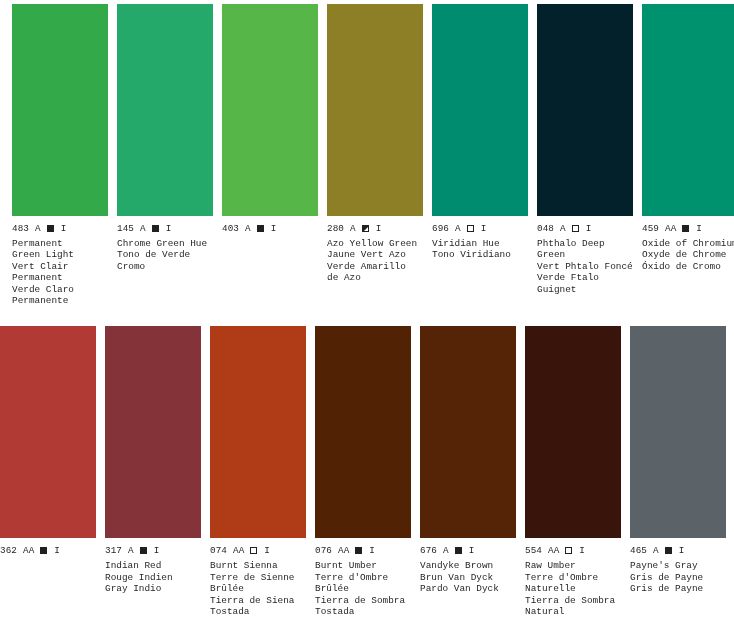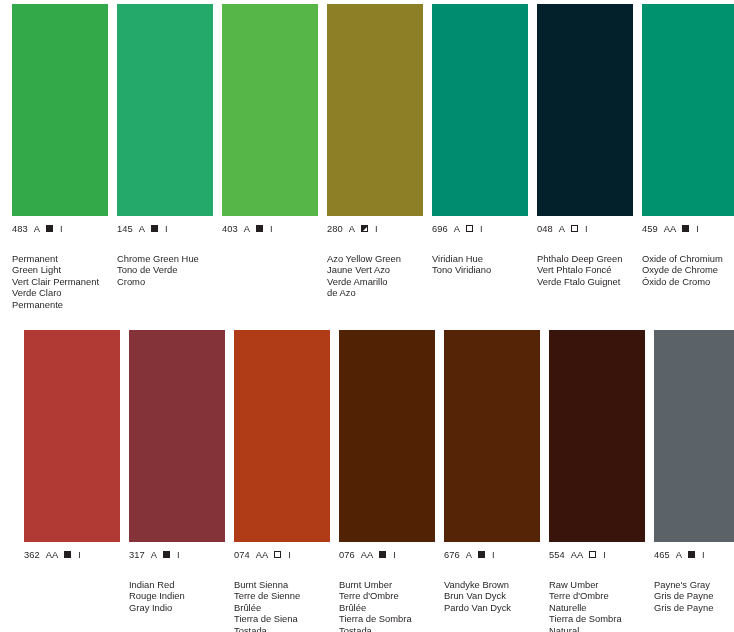--- a/index.html
+++ b/index.html
@@ -14,28 +14,29 @@
     font-family: "Liberation Sans", sans-serif;
     color: #231f20;
     overflow: hidden;
   }
   #chart {
     width: 734px;
     height: 632px;
     position: relative;
     box-sizing: border-box;
     padding: 4px 0 0 0;
+    font-family: Liberation Mono, monospace;
   }
   .swatch-row {
     display: flex;
     width: 734px;
     box-sizing: border-box;
   }
   .row-top { padding-left: 12px; }
-  .row-bottom { padding-left: 24px; }
+  .row-bottom { padding-left: 0; }
   .cell {
     width: 105px;
     margin-right: 0px;
     box-sizing: border-box;
     padding-right: 9px;
   }
   .cell:last-child { padding-right: 0; }
   .color-block {
     width: 96px;
     height: 212px;
@@ -90,21 +91,21 @@
     border-left: 8px solid #231f20;
     border-bottom: 8px solid transparent;
   }
   .series {
     font-size: 9.3px;
     line-height: 10px;
     margin-left: 7px;
     color: #231f20;
   }
   .names {
-    margin-top: 19px;
+    margin-top: 4px;
   }
   .name-line {
     font-size: 9.4px;
     line-height: 11.4px;
     color: #231f20;
     white-space: pre-line;
   }
   .name-en { }
   .name-fr { }
   .name-es { }

